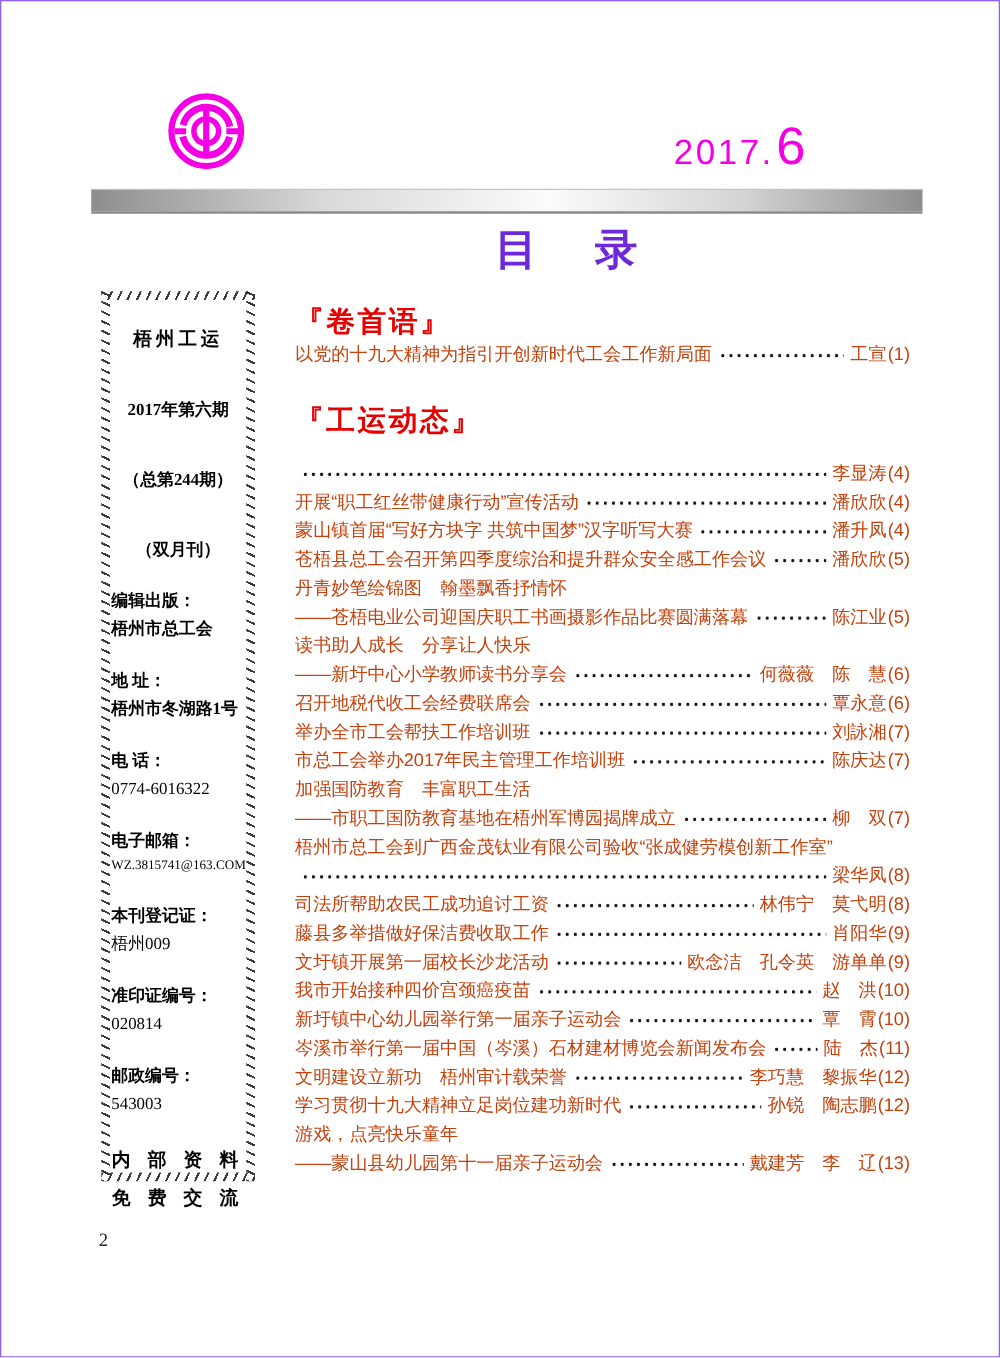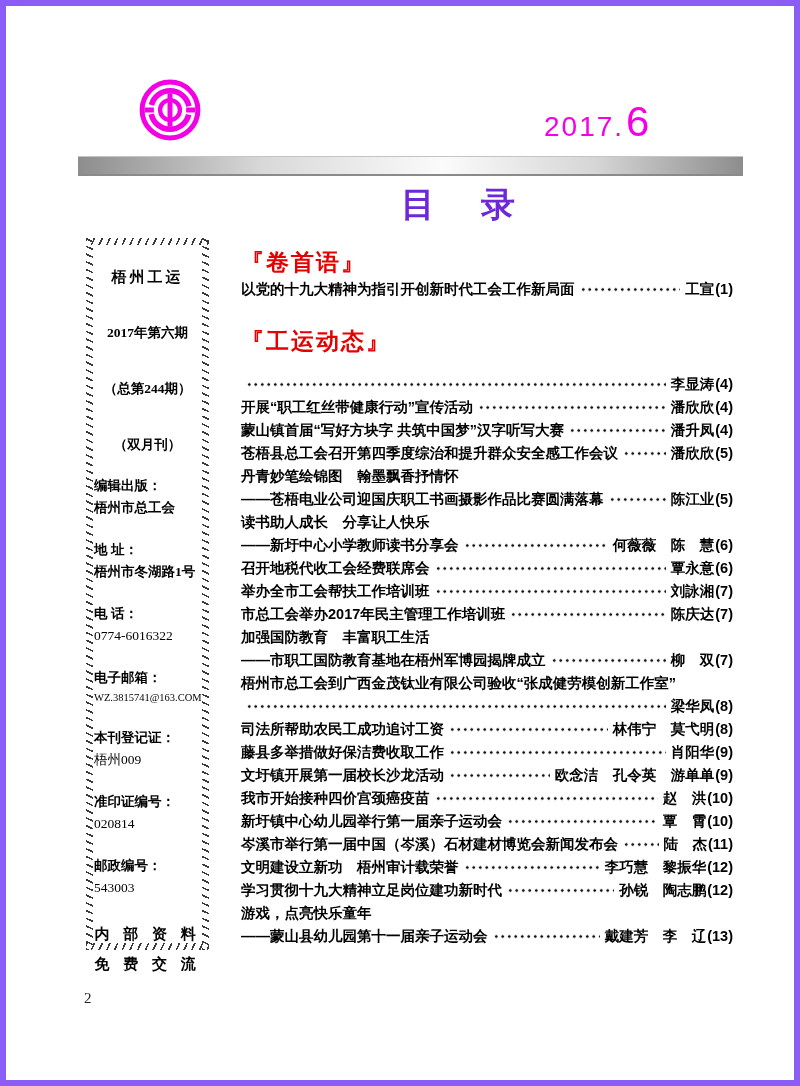--- a/index.html
+++ b/index.html
@@ -1,20 +1,20 @@
 <!DOCTYPE html>
 <html><head>
 <meta charset="utf-8">
 <style>
   html,body{margin:0;padding:0;background:#fff;}
   .page{
     position:relative;
     width:800px;height:1086px;
     background:#ffffff;
-    border:6px solid #8b5cf6;
+    border:1px solid #8b5cf6;
     box-sizing:border-box;
     overflow:hidden;
     font-family:"Liberation Sans", sans-serif;
     color:#111;
   }
   
   .logo{position:absolute;left:133px;top:73px;width:62px;height:62px;}
   .issue{position:absolute;left:538px;top:92px;display:flex;align-items:baseline;color:#f400e4;}
   .issue-year{font-size:28px;letter-spacing:2px;font-weight:500;}
   .issue-no{font-size:42px;font-weight:500;margin-left:2px;}
@@ -61,21 +61,21 @@
   .main{position:absolute;left:235px;top:242px;width:492px;}
   .section-header{
     color:#e60000;font-weight:bold;font-size:23px;line-height:30px;
     letter-spacing:2px;font-family:"Liberation Serif", serif;
   }
   .section-header + .toc-row + .section-header{margin-top:26px;}
   .section-header:not(:first-child){margin-top:26px;margin-bottom:16px;}
   .toc-row{
     display:flex;align-items:center;
     line-height:23px;height:23px;
-    font-size:14.5px;font-weight:bold;color:#000000;
+    font-size:14.5px;font-weight:normal;color:#c2410c;
     white-space:nowrap;
   }
   .toc-title{flex:0 0 auto;}
   .leader{
     flex:1 1 auto;height:23px;margin:0 5px;min-width:12px;
     background:radial-gradient(circle,#141414 1.15px,transparent 1.5px);
     background-size:6.5px 6.5px;
     background-position:left center;
     background-repeat:repeat-x;
   }

